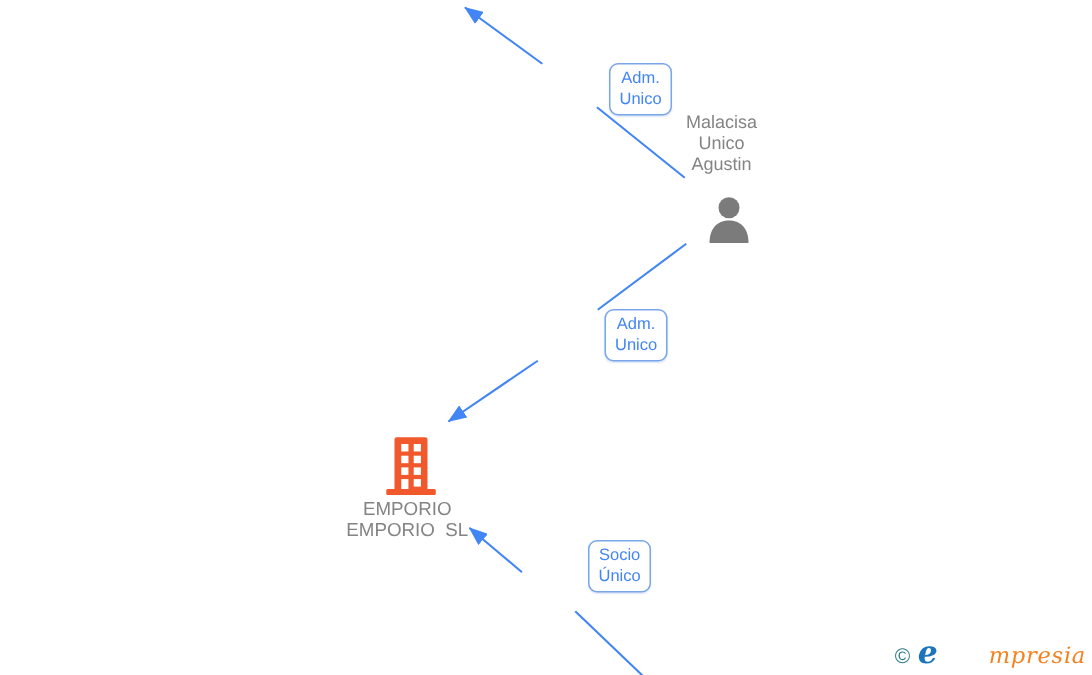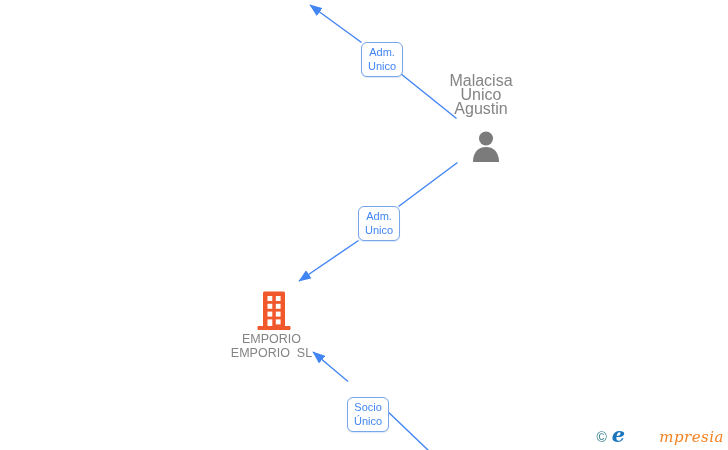--- a/index.html
+++ b/index.html
@@ -24,20 +24,21 @@
     position:absolute;
     border:1.5px solid var(--box-border,#79a5e9);
     border-radius:6px;
     background:#ffffff;
     color:var(--box-text,#4285F4);
     font-size:11px;line-height:14px;
     text-align:center;
     padding:2px 6px 3px 6px;
     box-shadow:0 1px 1px rgba(120,160,230,0.25);
     cursor:pointer;
+    margin-left:45px;
   }
   .node-label{
     position:absolute;
     color:var(--node-text-gray,#848484);
     font-size:12.5px;line-height:14px;
     text-align:center;
     cursor:pointer;
   }
   .node-label .line{white-space:pre;}
   .node-icon{position:absolute;cursor:pointer;}
@@ -63,21 +64,21 @@
       </marker>
     </defs>
     <line class="edge" x1="361.5" y1="42.5" x2="310" y2="5" marker-end="url(#arrow)"></line>
     <line class="edge" x1="398" y1="71.5" x2="456.5" y2="118.5"></line>
     <line class="edge" x1="457.5" y1="162.5" x2="398.5" y2="206.5"></line>
     <line class="edge" x1="358.5" y1="240.5" x2="299" y2="281" marker-end="url(#arrow)"></line>
     <line class="edge" x1="348" y1="381.5" x2="313" y2="352" marker-end="url(#arrow)"></line>
     <line class="edge" x1="383.5" y1="407.5" x2="429" y2="451"></line>
   </svg>
 
-  <div class="node-label" style="left:441px;top:74px;width:80px;font-size:16px;">
+  <div class="node-label" style="left:441px;top:74px;width:80px;font-size:12px;">
     <div class="line">Malacisa</div>
     <div class="line">Unico</div>
     <div class="line">Agustin</div>
   </div>
 
   <div class="node-icon" style="left:470px;top:130px;width:32px;height:33px;">
     <svg width="32" height="33" viewBox="0 0 32 33">
       <circle cx="16" cy="8.5" r="7" fill="var(--person-gray,#7b7b7b)"></circle>
       <path d="M3,32 C3,21.5 9,17 16,17 C23,17 29,21.5 29,32 Z" fill="var(--person-gray,#7b7b7b)"></path>
     </svg>
@@ -86,21 +87,21 @@
   <div class="edge-label-box" style="left:361px;top:42px;">
     <div>Adm.</div>
     <div>Unico</div>
   </div>
 
   <div class="edge-label-box" style="left:358px;top:206px;">
     <div>Adm.</div>
     <div>Unico</div>
   </div>
 
-  <div class="edge-label-box" style="left:347px;top:397px;">
+  <div class="edge-label-box" style="left:347px;top:360px;">
     <div>Socio</div>
     <div>Único</div>
   </div>
 
   <div class="node-icon" style="left:256px;top:290px;width:36px;height:41px;">
     <svg width="36" height="41" viewBox="0 0 36 41">
       <rect x="7" y="1.5" width="22" height="36" rx="1.5" fill="var(--building-orange,#F1582B)"></rect>
       <rect x="1.5" y="36" width="33" height="4" rx="1" fill="var(--building-orange,#F1582B)"></rect>
       <rect x="11.5" y="6" width="4.8" height="5" fill="#ffffff"></rect>
       <rect x="19.8" y="6" width="4.8" height="5" fill="#ffffff"></rect>

